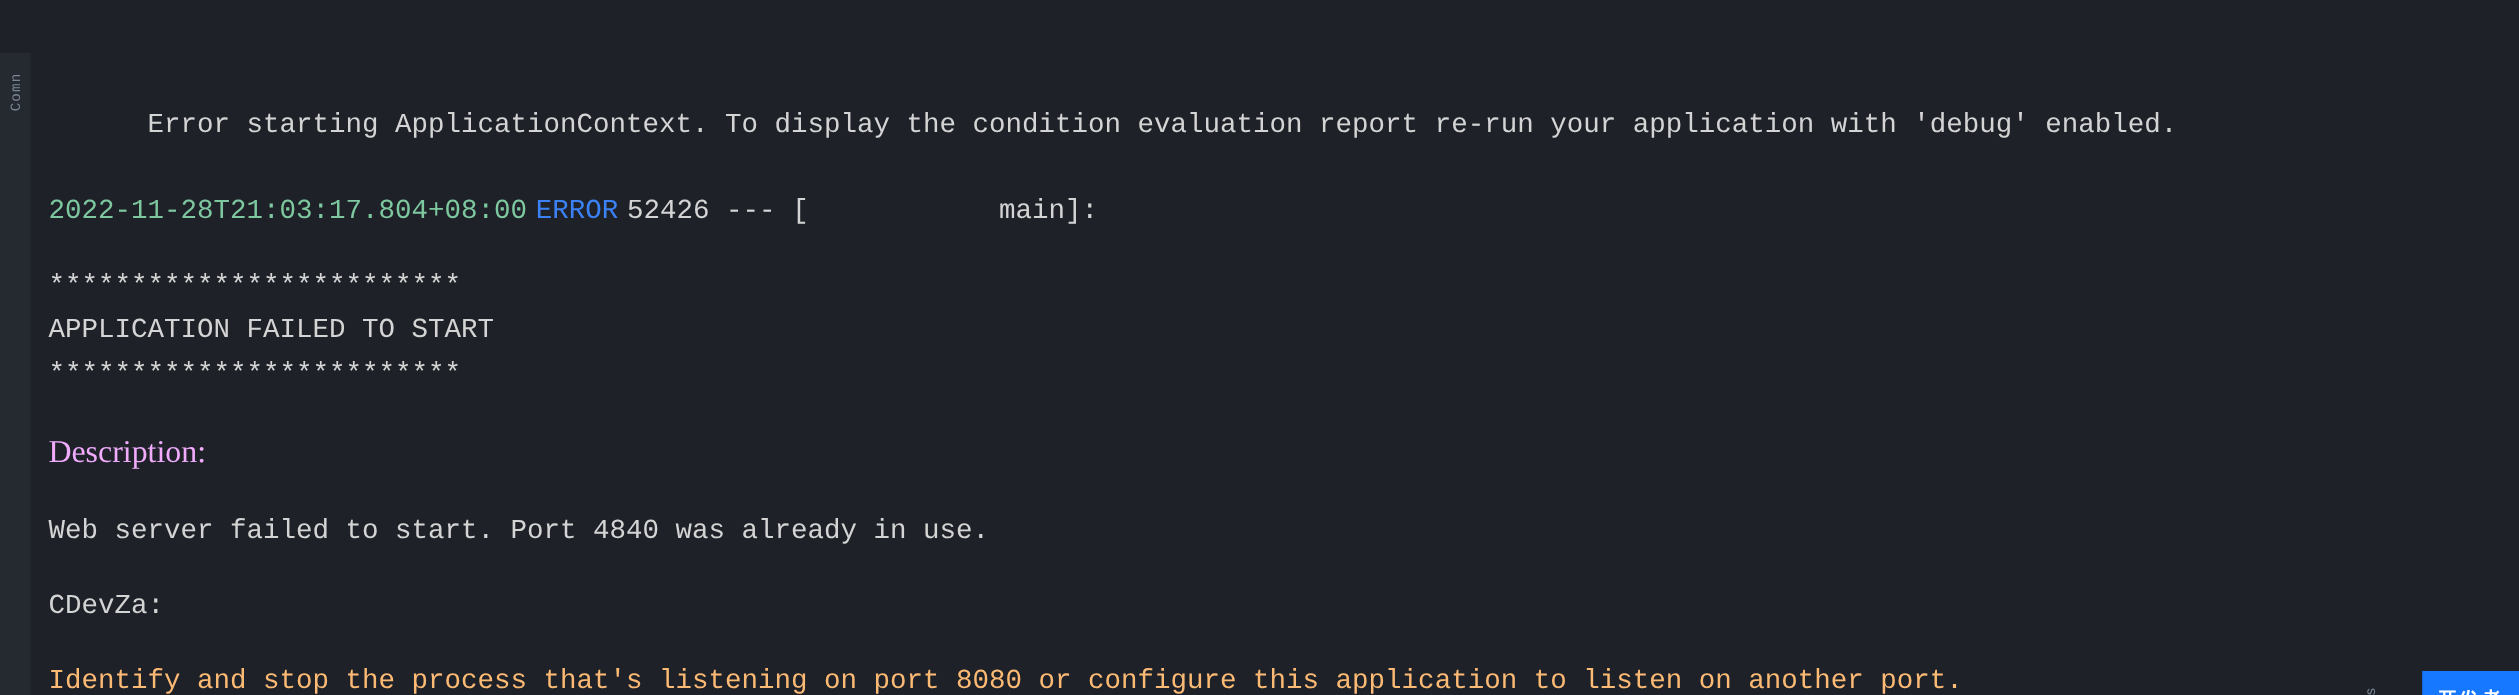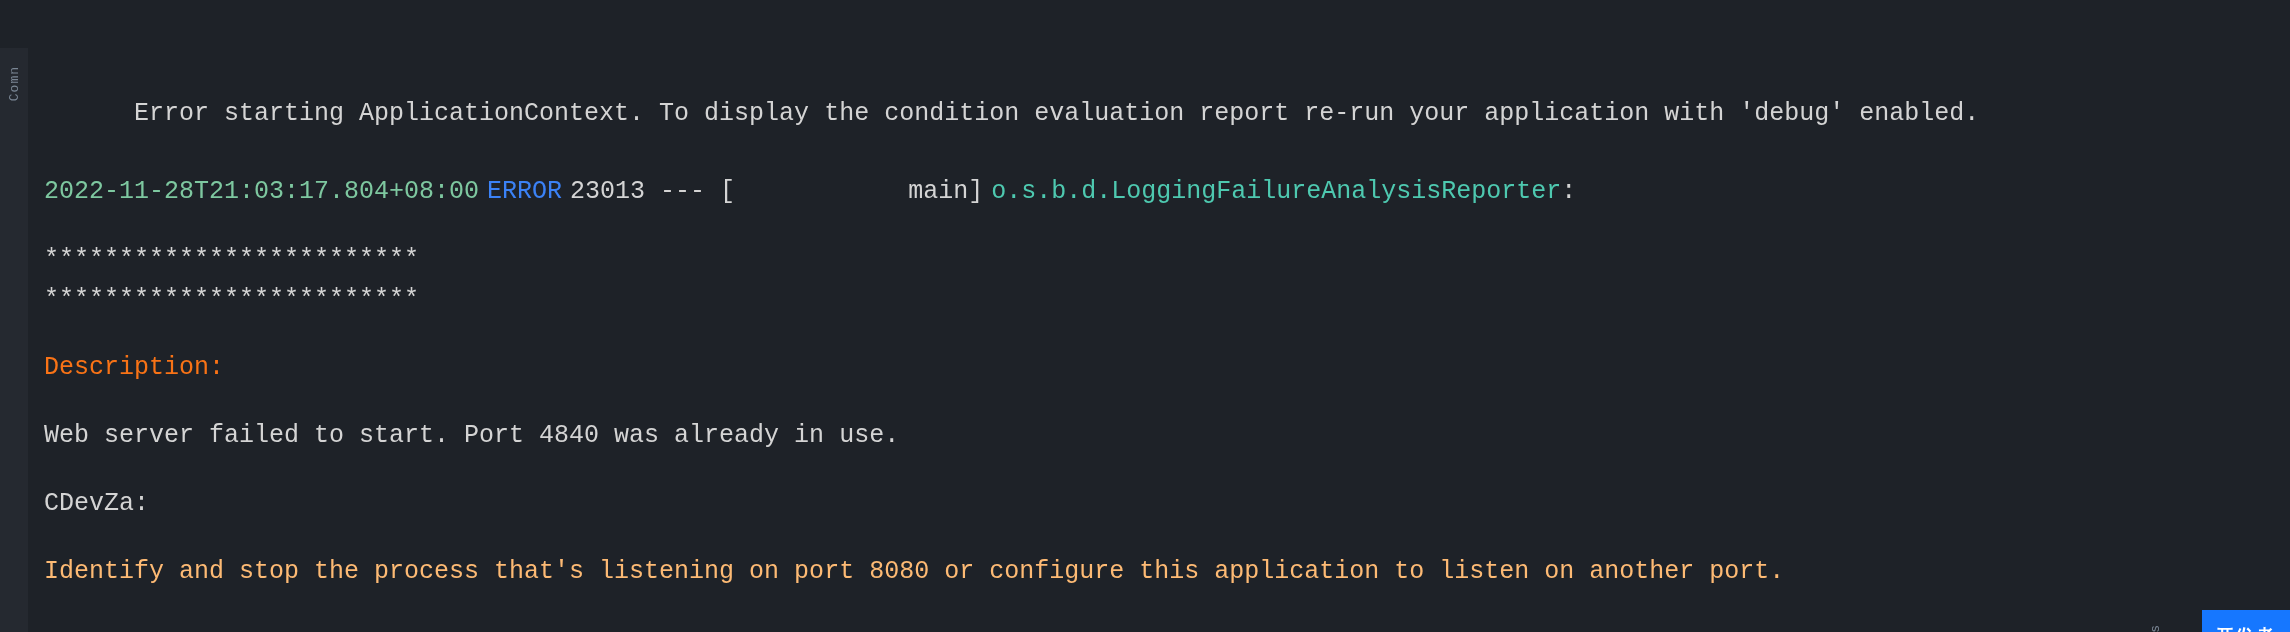--- a/index.html
+++ b/index.html
@@ -141,23 +141,24 @@
       line-height: 1.6;
     }
 
     .app-failed {
       color: #d4d4d4;
       font-size: 25px;
       line-height: 1.6;
     }
 
     .description-label {
-      color: #f97316;
-      font-size: 25px;
-      line-height: 1.6;
+      color: #f0abfc;
+      font-size: 29px;
+      line-height: 1.6;
+      font-family: Liberation Serif, serif;
     }
 
     .description-text {
       color: #d4d4d4;
       font-size: 25px;
       line-height: 1.6;
     }
 
     .action-label {
       color: #d4d4d4;
@@ -211,30 +212,30 @@
 
   <div class="content">
 
     <div class="line line-error-header">
       <span>Error starting ApplicationContext. To display the condition evaluation report re-run your application with 'debug' enabled.</span>
     </div>
 
     <div class="line-timestamp-row">
       <span class="timestamp">2022-11-28T21:03:17.804+08:00</span>
       <span class="error-level">ERROR</span>
-      <span class="thread-id">23013 --- [</span>
+      <span class="thread-id">52426 --- [</span>
       <span class="thread-id">           main]</span>
-      <span class="logger-name">o.s.b.d.LoggingFailureAnalysisReporter</span>
       <span class="colon">:</span>
     </div>
 
     <div class="separator"></div>
 
     <div class="stars">************************* </div>
 
+    <div class="app-failed">APPLICATION FAILED TO START</div>
 
     <div class="stars">************************* </div>
 
     <div class="separator"></div>
 
     <div class="description-label">Description:</div>
 
     <div class="separator"></div>
 
     <div class="description-text">Web server failed to start. Port 4840 was already in use.</div>

